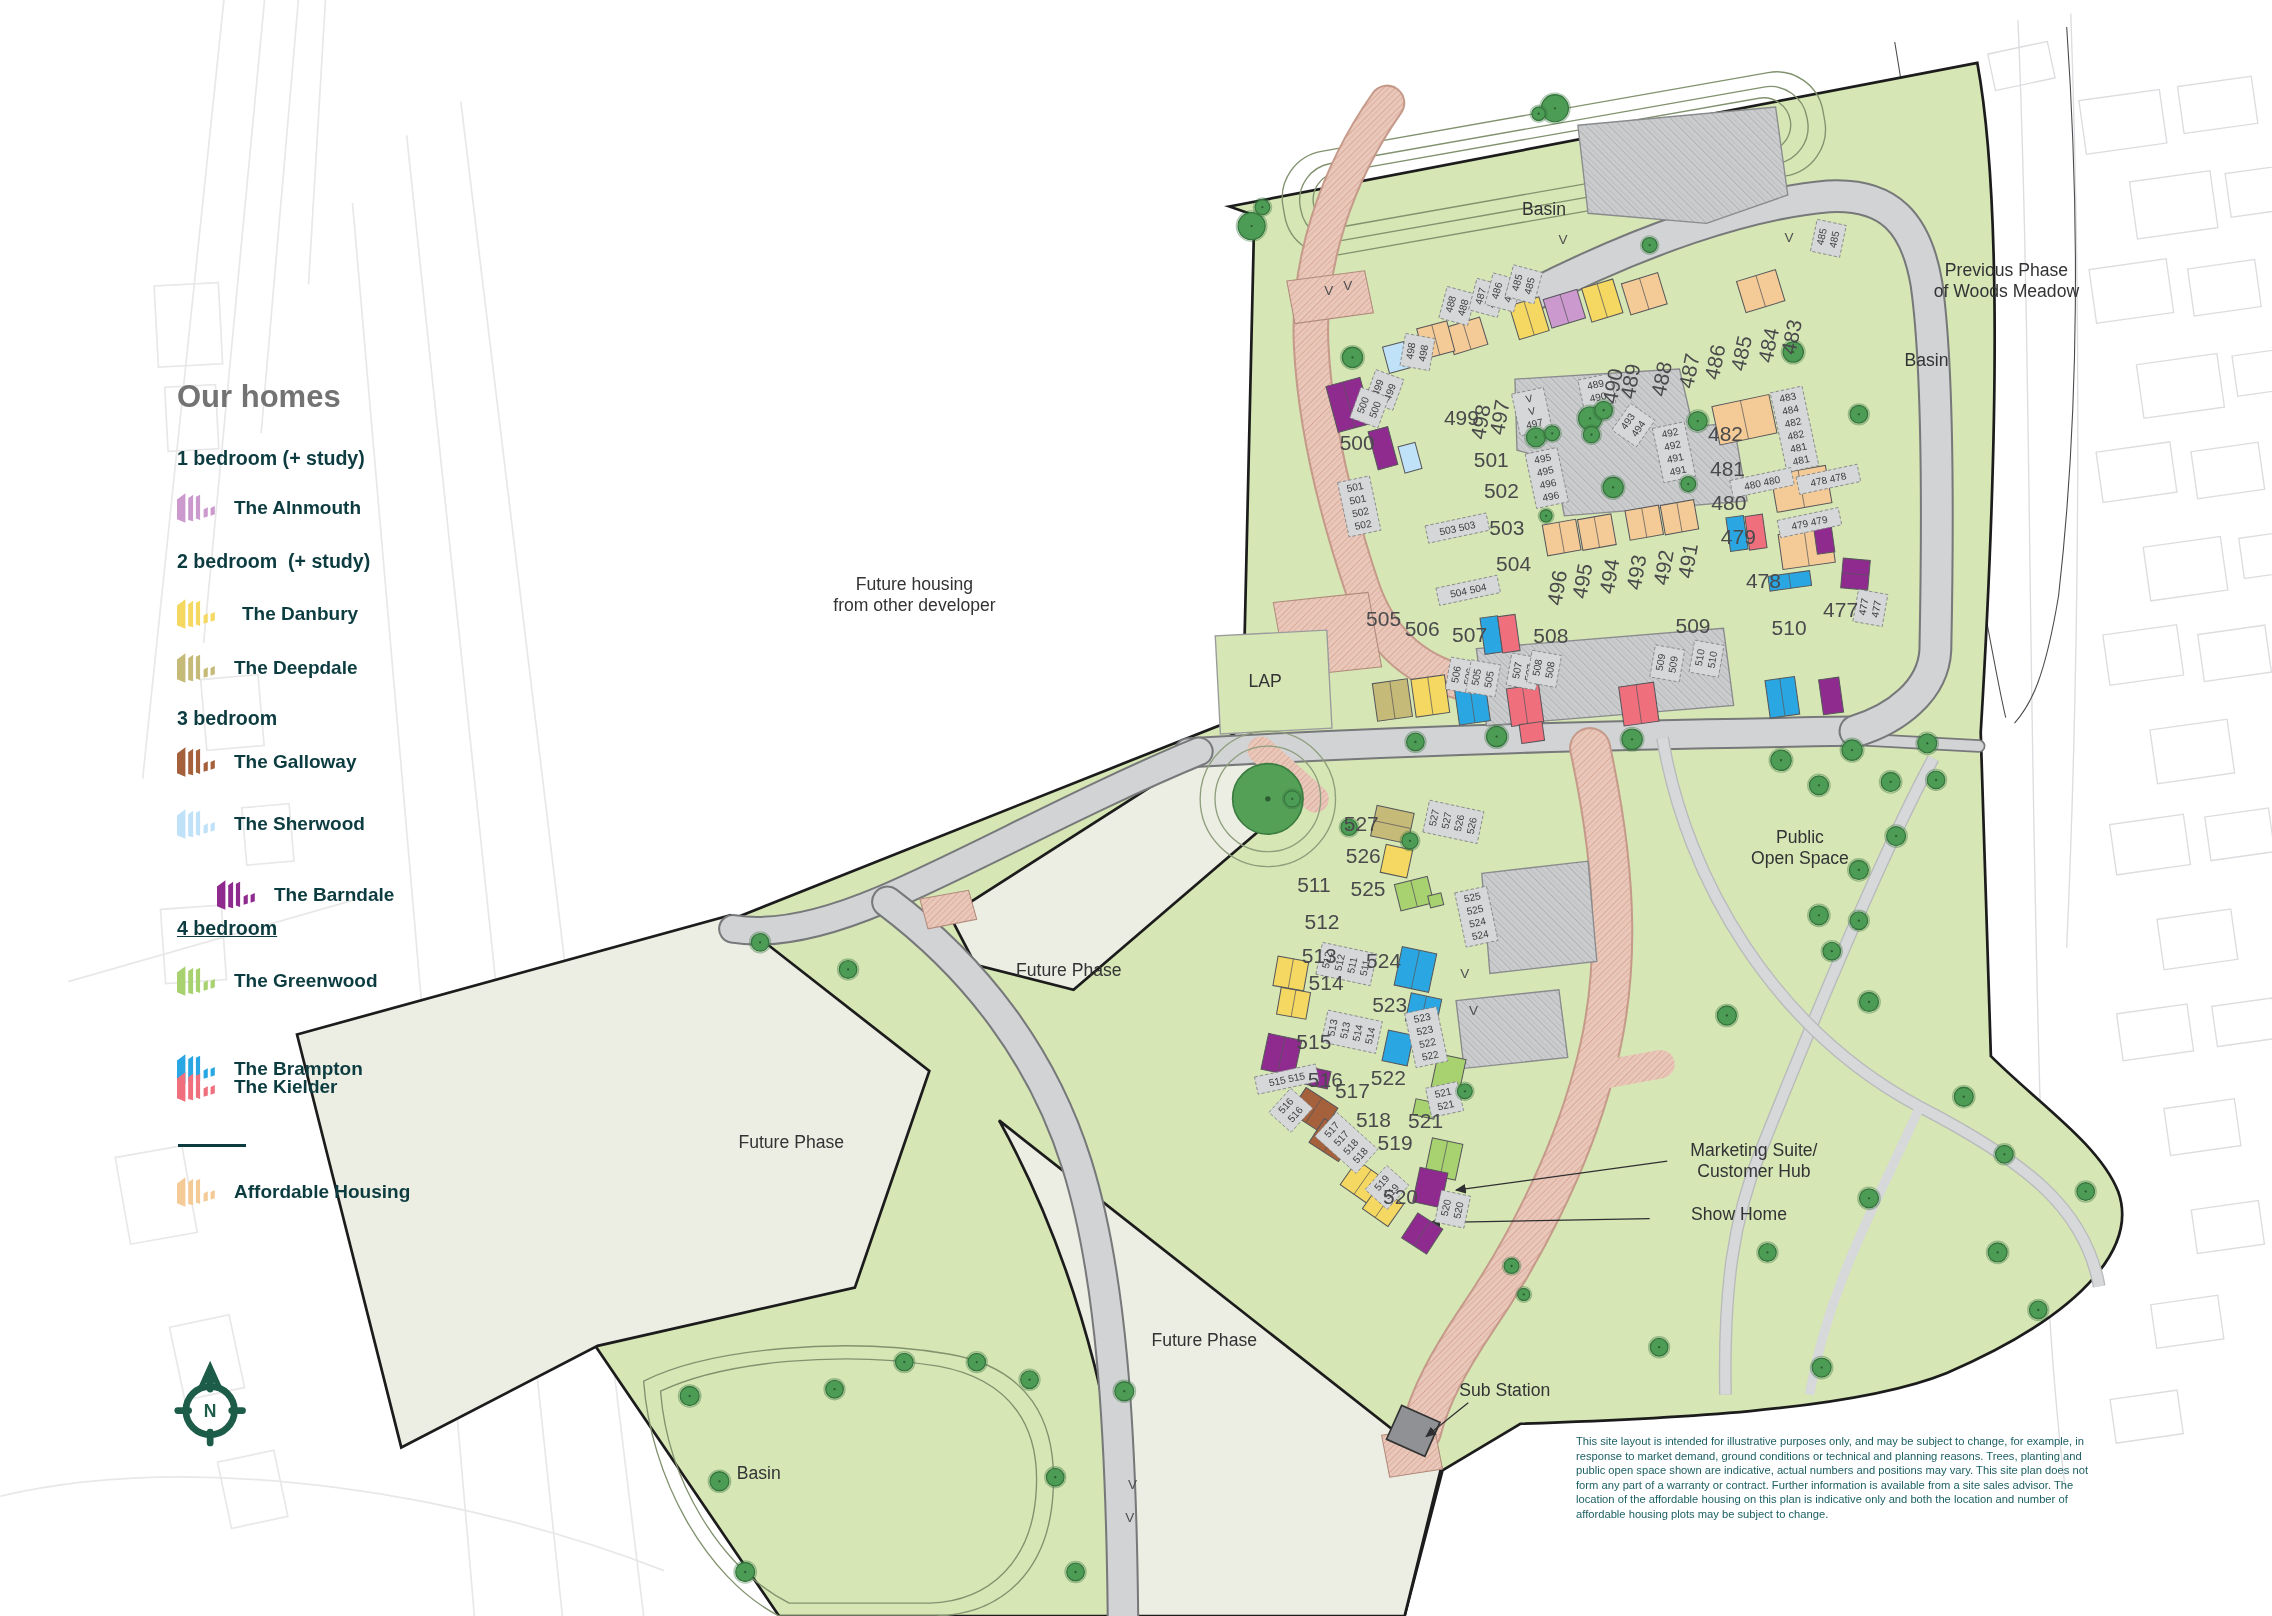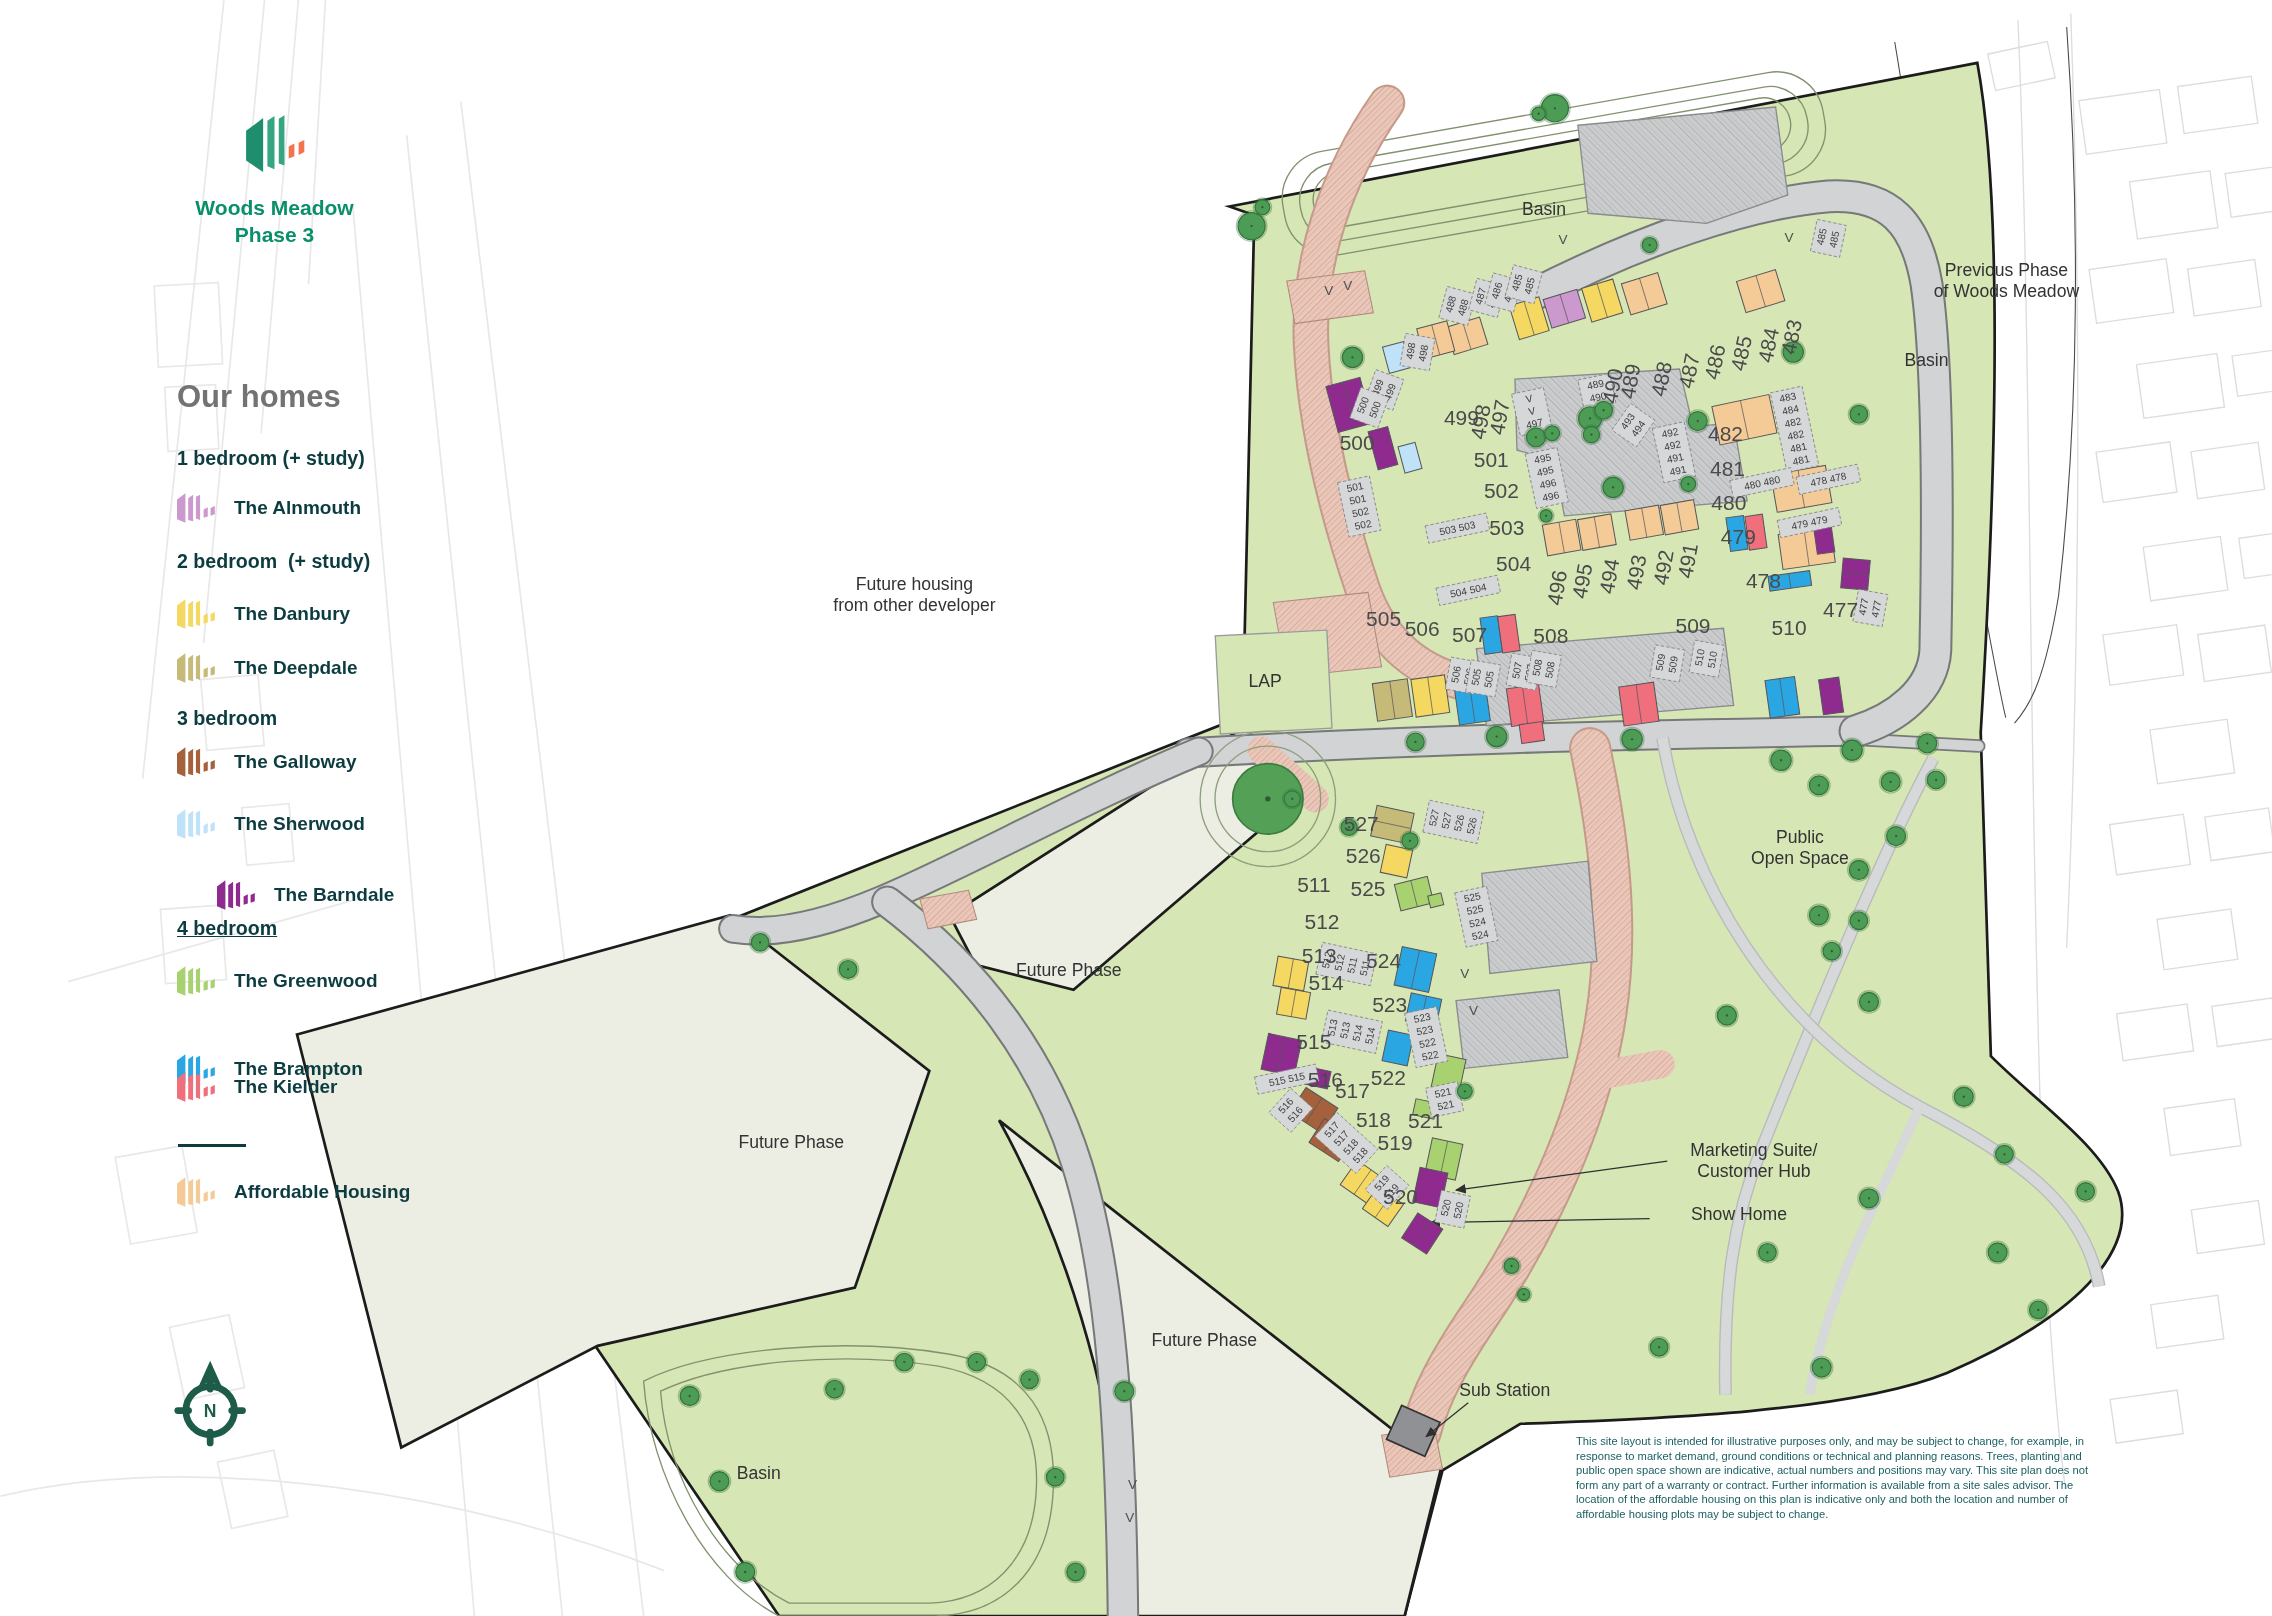--- a/index.html
+++ b/index.html
@@ -850,49 +850,36 @@
           <text x="1778" y="1988" text-anchor="middle" font-size="26" fill="#333335" font-family="Liberation Sans, sans-serif">Future Phase</text>
           <text x="2590" y="1708" text-anchor="middle" font-size="26" fill="#333335" font-family="Liberation Sans, sans-serif">Marketing Suite/</text>
           <text x="2590" y="1739" text-anchor="middle" font-size="26" fill="#333335" font-family="Liberation Sans, sans-serif">Customer Hub</text>
           <text x="2568" y="1802" text-anchor="middle" font-size="26" fill="#333335" font-family="Liberation Sans, sans-serif">Show Home</text>
           <text x="2222" y="2062" text-anchor="middle" font-size="26" fill="#333335" font-family="Liberation Sans, sans-serif">Sub Station</text>
           <text x="1120" y="2185" text-anchor="middle" font-size="26" fill="#333335" font-family="Liberation Sans, sans-serif">Basin</text>
         </g>
       </g>
   </svg>
 
-  <div id="brand">
-    <svg class="logo" width="71" height="74" viewBox="0 0 100 100">
-      <polygon points="10,30 34,12 34,88 10,72" fill="#1e8e6e"></polygon>
-      <polygon points="40,16 50,9 50,84 40,80" fill="#35a582"></polygon>
-      <polygon points="56,13 64,8 64,79 56,76" fill="#35a582"></polygon>
-      <polygon points="70,52 78,48 78,66 70,69" fill="#f3734d"></polygon>
-      <polygon points="84,47 92,43 92,60 84,64" fill="#f3734d"></polygon>
-    </svg>
-    <div class="title">
-      <div>Woods Meadow</div>
-      <div>Phase 3</div>
-    </div>
-  </div>
 
   <div id="legend">
     <div class="heading">Our homes</div>
   <div class="lg-header" style="top: 68px;">1 bedroom (+ study)</div>
       <div class="lg-item" style="top: 112px;">
         <svg width="42" height="34" viewBox="0 0 60 48">
   <polygon points="0,12 12,3 12,45 0,40" fill="#cc99cf"></polygon>
   <polygon points="16,10 23,5 23,43 16,41" fill="#cc99cf"></polygon>
   <polygon points="27,8 33,5 33,41 27,39" fill="#cc99cf"></polygon>
   <polygon points="38,26 44,23 44,36 38,38" fill="#cc99cf"></polygon>
   <polygon points="48,24 54,21 54,33 48,35" fill="#cc99cf"></polygon>
         </svg>
         <span class="lg-name">The Alnmouth</span>
       </div>
       <div class="lg-header" style="top: 171px;">2 bedroom  (+ study)</div>
-      <div class="lg-item" style="top: 218px;">
+      <div class="lg-item" style="top: 218px; gap: 8px;">
         <svg width="42" height="34" viewBox="0 0 60 48">
   <polygon points="0,12 12,3 12,45 0,40" fill="#f5d861"></polygon>
   <polygon points="16,10 23,5 23,43 16,41" fill="#f5d861"></polygon>
   <polygon points="27,8 33,5 33,41 27,39" fill="#f5d861"></polygon>
   <polygon points="38,26 44,23 44,36 38,38" fill="#f5d861"></polygon>
   <polygon points="48,24 54,21 54,33 48,35" fill="#f5d861"></polygon>
         </svg>
         <span class="lg-name">The Danbury</span>
       </div>
       <div class="lg-item" style="top: 272px;">

